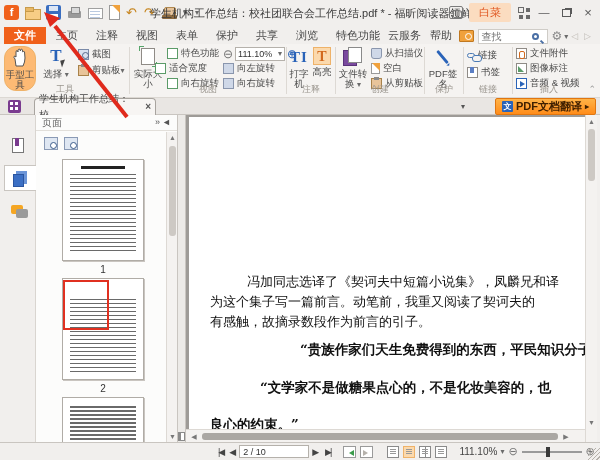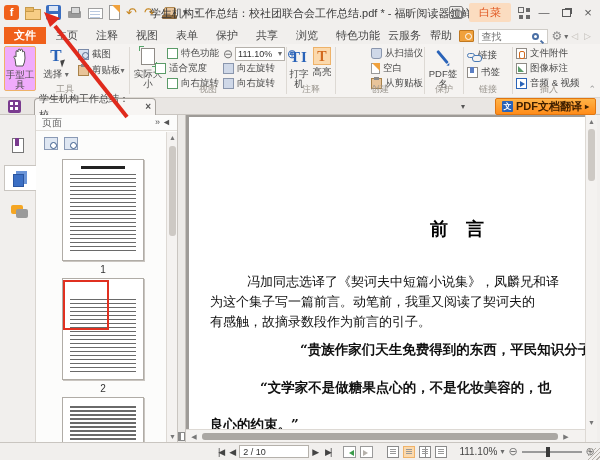--- a/index.html
+++ b/index.html
@@ -50,21 +50,21 @@
   .gear { color:#8a8a8a; font-size:12px; margin:0 2px 0 8px; }
   .navarr { color:#c0bcb6; font-size:9px; margin:0 3px; }
 
   
   #ribbon { position:absolute; left:0; top:44px; width:600px; height:54px; background:#f5f3f1; border-bottom:1px solid #dcd8d3; }
   .rgroup { position:absolute; top:0; height:53px; }
   .rsep { position:absolute; top:3px; height:47px; width:1px; background:#ddd9d4; }
   .rlabel { position:absolute; bottom:1px; left:0; right:0; text-align:center; font-size:9px; color:#9b968f; }
   .rbig { position:absolute; top:2px; width:32px; text-align:center; font-size:9.5px; line-height:10px; color:#4a4a4a; }
   .rbig .bigicon { width:20px; height:20px; margin:1px auto 2px; position:relative; }
-  .rbig.hilite { background:#f0abfc; border:1px solid #eeb269; border-radius:2px; }
+  .rbig.hilite { background:#fdba74; border:1px solid #eeb269; border-radius:12px; }
   .rsmall { position:absolute; height:13px; font-size:9.5px; color:#4a4a4a; white-space:nowrap; display:flex; align-items:center; }
   .sicon { width:11px; height:11px; margin-right:3px; position:relative; flex:none; }
   .selT { font-family:"Liberation Serif", serif; font-weight:bold; color:#2a63b8; font-size:17px; line-height:18px; }
   .cursor-tri { position:absolute; right:0; bottom:0; width:0; height:0; border-left:5px solid #444; border-bottom:7px solid transparent; transform:rotate(-15deg); }
   .pgic { background:#fff; border:1px solid #8f8b86; }
   .corner-sel::before { content:""; position:absolute; left:-3px; top:-3px; width:4px; height:4px; border-left:1px solid #56a56a; border-top:1px solid #56a56a; }
   .corner-sel::after { content:""; position:absolute; right:-3px; bottom:-3px; width:4px; height:4px; border-right:1px solid #56a56a; border-bottom:1px solid #56a56a; }
   .fit-ic { border:1px solid #5b9b68; background:#fff; }
   .zoombox { width:50px; height:14px; border:1px solid #b5b1ab; background:#fff; font-size:9px; color:#333; display:flex; align-items:center; padding:0 2px; justify-content:space-between; }
   .magt { color:#777; font-size:12px; }
@@ -292,20 +292,25 @@
     </div>
     <div class="rbig" style="left:24px;width:20px">
       <div class="hlT">T</div>
       <span>高亮</span>
     </div>
     <div class="rlabel">注释</div>
   </div>
   <div class="rsep" style="left:335px"></div>
 
   <div class="rgroup" style="left:337px;width:86px">
+    <div class="rbig" style="left:0">
+      <div class="bigicon files-ic"></div>
+      <span>文件转换</span>
+      <span class="caret">▾</span>
+    </div>
     <div class="rsmall" style="left:34px;top:3px">
       <span class="sicon scanner"></span>
       <span>从扫描仪</span>
     </div>
     <div class="rsmall" style="left:34px;top:18px">
       <span class="sicon newpage" style="width:9px"></span>
       <span>空白</span>
     </div>
     <div class="rsmall" style="left:34px;top:33px">
       <span class="sicon clip"></span>
@@ -411,21 +416,20 @@
     <span class="varrow" style="top:0">▲</span>
     <span class="vthumb" style="top:14px;height:90px"></span>
     <span class="varrow" style="bottom:0">▼</span>
   </div>
 </div>
 
 <div id="splitter"></div>
 
 <div id="docview">
   <div id="docpage">
-    <div id="doc-heading" style="left:241px;top:100px">前　言</div>
     <div class="docline body1" style="left:58px;top:156px">冯加同志选译了《契诃夫中短篇小说集》，凤麟兄和译</div>
     <div class="docline body1" style="left:21px;top:196px">有感触，故摘录数段作为前言的引子。</div>
     <div class="docline body1" style="left:21px;top:176px">为这个集子写一篇前言。动笔前，我重又阅读了契诃夫的</div>
     <div class="docline quote" style="left:111px;top:224px">“贵族作家们天生免费得到的东西，平民知识分子</div>
     <div class="docline quote" style="left:71px;top:262px">“文学家不是做糖果点心的，不是化妆美容的，也</div>
     <div class="docline quote" style="left:21px;top:299px">良心的约束。”</div>
     <div class="docline quote" style="left:71px;top:311px">“如果我是个医生，我就需要有病人和医院；如果</div>
   </div>
 </div>
 

